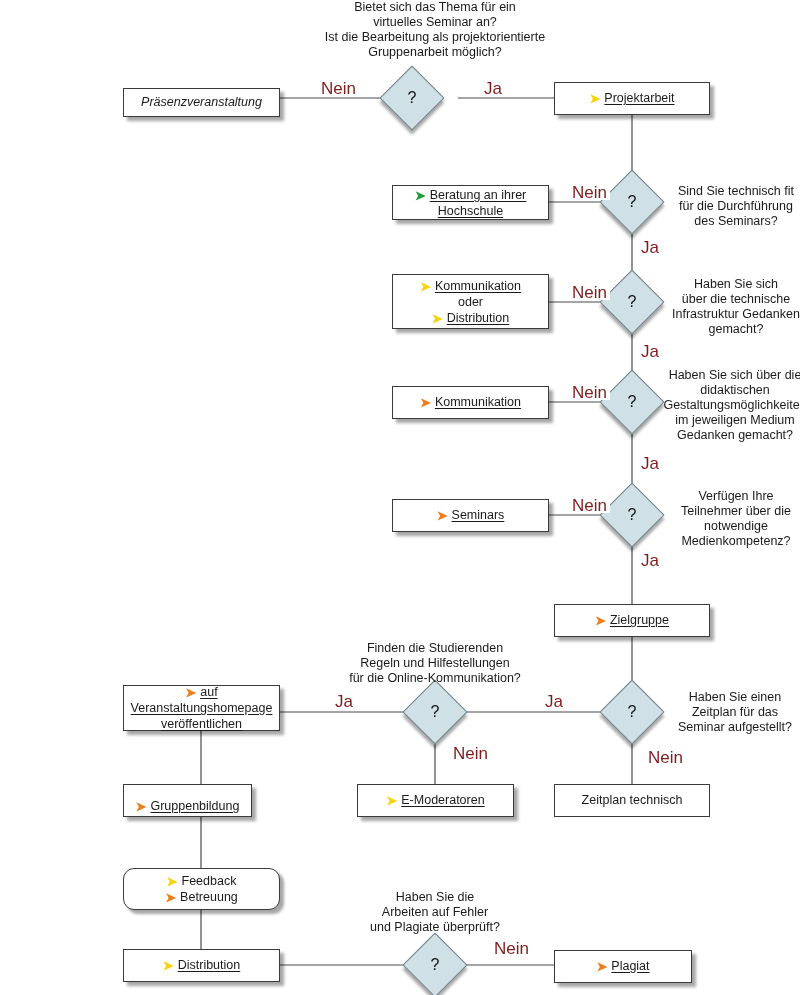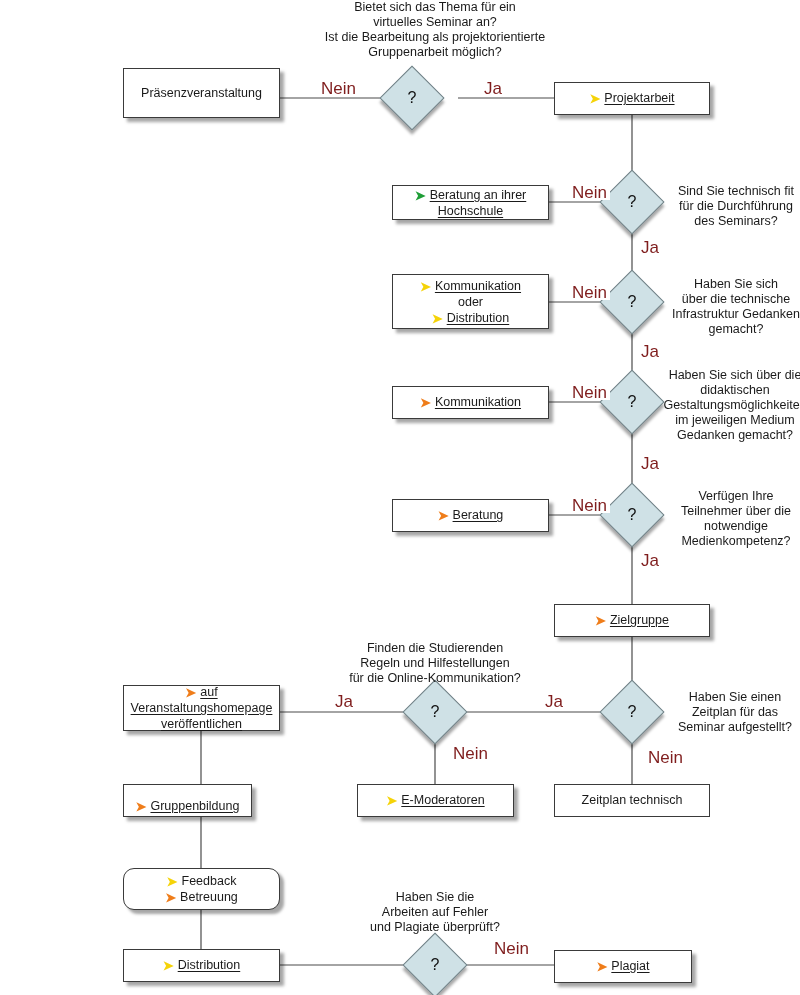--- a/index.html
+++ b/index.html
@@ -144,21 +144,21 @@
 
       <line x1="201" y1="817" x2="201" y2="868"></line>
 
       <line x1="201" y1="910" x2="201" y2="949"></line>
 
       <line x1="280" y1="965" x2="412" y2="965"></line>
       <line x1="458" y1="965" x2="554" y2="965"></line>
     </g>
   </svg>
 
-  <div class="node" style="left:123px; top:68px; width:157px; height:50px;">
+  <div class="node" style="left:123px; top:88px; width:157px; height:29px;font-style:italic;">
     <span class="line-row">Präsenzveranstaltung</span>
   </div>
 
   <div class="diamond" style="left:389px; top:75px;"></div>
   <div class="diamond-q" style="left:389px; top:75px;">
       <span>?</span>
     </div>
 
   <div class="node" style="left:554px; top:82px; width:156px; height:33px;text-align:right;">
     <span class="line-row">
@@ -231,21 +231,21 @@
 didaktischen
 Gestaltungsmöglichkeiten
 im jeweiligen Medium
 Gedanken gemacht?</div>
 
   <div class="edge-label" style="left:569px; top:386px;">Nein</div>
   <div class="edge-label" style="left:638px; top:457px;">Ja</div>
 
   <div class="node" style="left:392px; top:499px; width:157px; height:33px;">
     <span class="line-row">
-      <span class="bullet orange">➤</span><span class="link">Beratung</span>
+      <span class="bullet orange">➤</span><span class="link">Seminars</span>
     </span>
   </div>
 
   <div class="diamond" style="left:609px; top:492px;"></div>
   <div class="diamond-q" style="left:609px; top:492px;">
       <span>?</span>
     </div>
 
   <div class="qtext" style="left:660px; top:489px; width:152px;">Verfügen Ihre
 Teilnehmer über die

